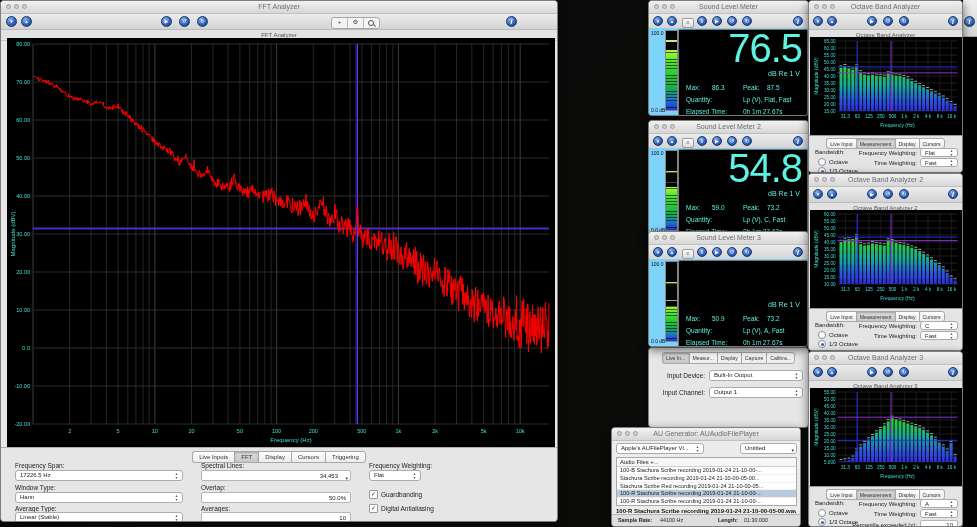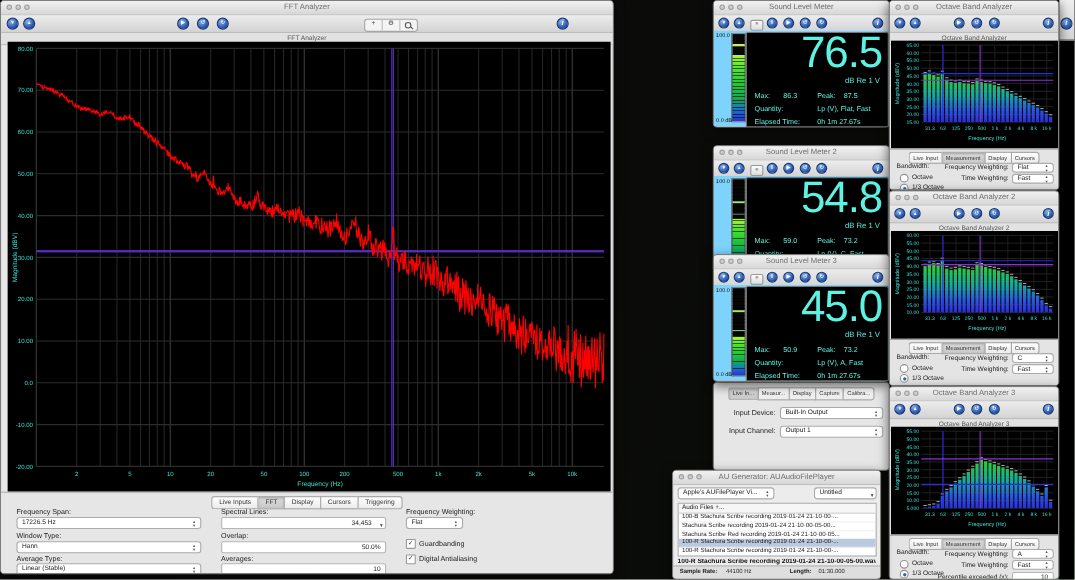--- a/index.html
+++ b/index.html
@@ -432,21 +432,21 @@
           <span class="l1">Quantity:</span>
           <span class="vw">Lp (V), Flat, Fast</span>
         </div>
         <div class="slm-row" style="top:78px;">
           <span class="l1">Elapsed Time:</span>
           <span class="vw">0h 1m 27.67s</span>
         </div>
       </div>
     </div>
   </div>
-    <div class="window slm-window" style="top: 132px;">
+    <div class="window slm-window" style="top: 120px;">
     <div class="titlebar">
       <span class="traffic">
         <i></i>
         <i></i>
         <i></i>
       </span>
       <span class="title">Sound Level Meter 2</span>
     </div>
     <div class="toolbar">
       <span class="bluebtn" style="left:4px;width:10px;height:10px;">▾</span>
@@ -509,21 +509,20 @@
     <div class="slm-body">
       <span class="m-top">100.0</span>
       <div class="m-track">
         <div class="m-fill" style="height: 35.5px;"></div>
         <div class="m-peak" style="bottom: 56.8px; background: rgb(169, 232, 90);"></div>
         <div class="m-max" style="bottom: 40.2px;"></div>
         <div class="m-segs"></div>
       </div>
       <span class="m-bot">0.0 dB</span>
       <div class="slm-display">
-        <div class="slm-value">45.0</div>
         <div class="slm-unit">dB Re 1 V</div>
         <div class="slm-row" style="top:54px;">
           <span class="l1">Max:</span>
           <span class="v1">50.9</span>
           <span class="l2">Peak:</span>
           <span class="v2">73.2</span>
         </div>
         <div class="slm-row" style="top:66px;">
           <span class="l1">Quantity:</span>
           <span class="vw">Lp (V), A, Fast</span>

